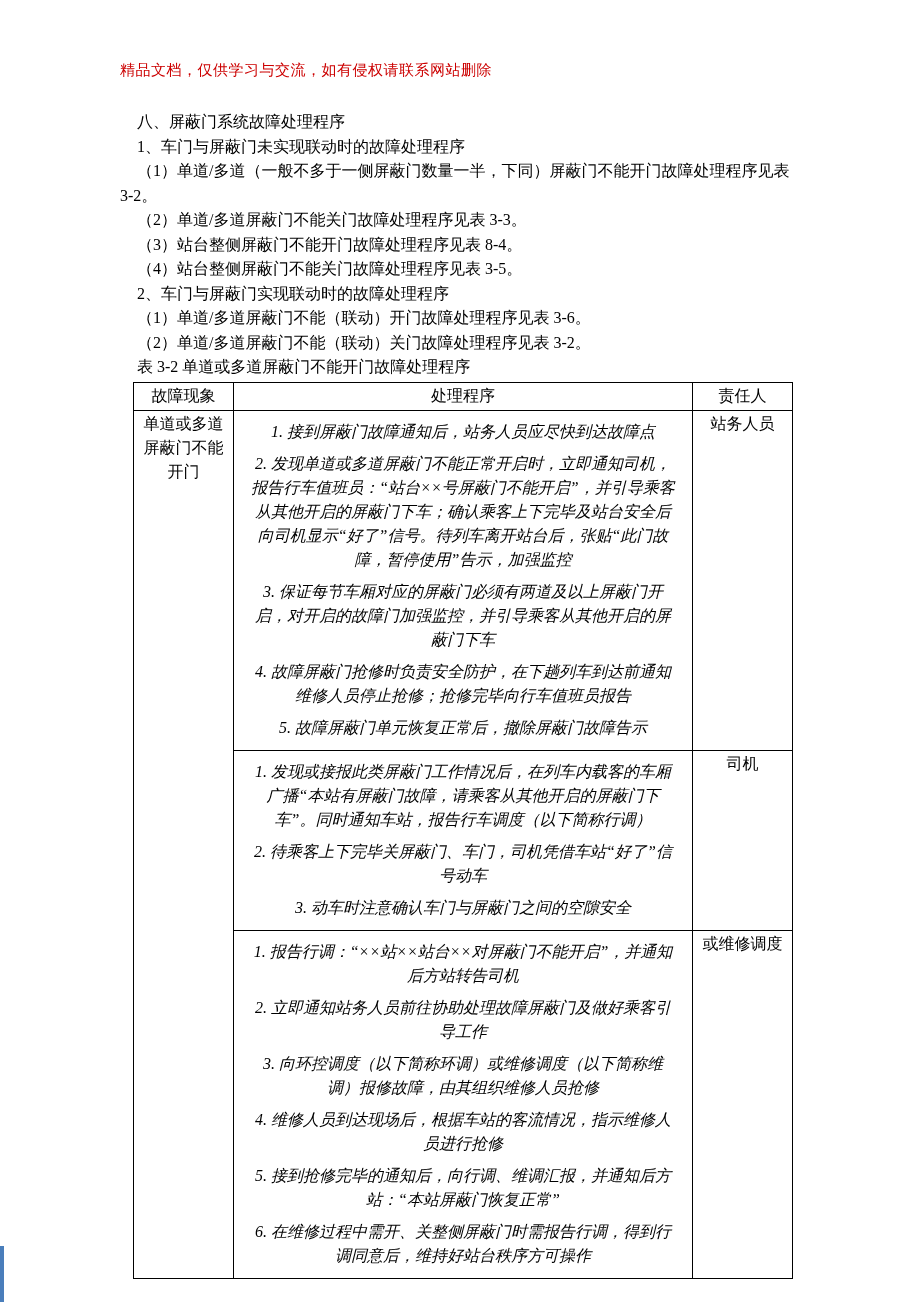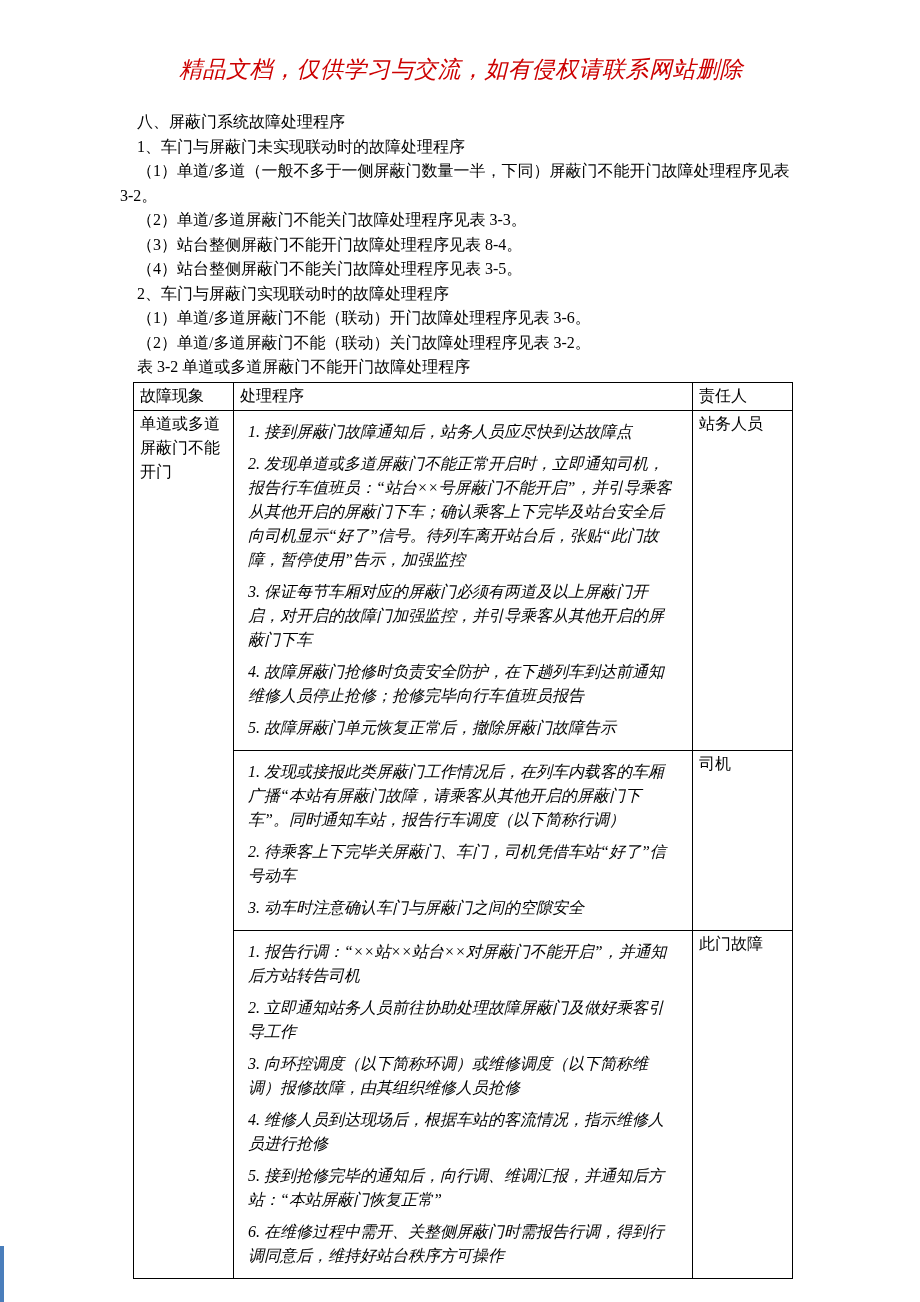--- a/index.html
+++ b/index.html
@@ -12,27 +12,26 @@
     font-family: "Liberation Serif", "DejaVu Serif", serif;
     color: #000000;
   }
   .page {
     width: 100%;
     height: 100%;
     padding: 56px 118px 0 120px;
     position: relative;
   }
   .notice {
-    text-align: center;
+    text-align: left;
     color: #cc0000;
-    font-size: 23px;
+    font-size: 15px;
     line-height: 28px;
     margin-bottom: 26px;
     letter-spacing: 0.5px;
-    font-style: italic;
   }
   .para {
     font-size: 16px;
     line-height: 24.5px;
     text-indent: 17px;
     white-space: pre-wrap;
   }
   .doc-table {
     border-collapse: collapse;
     table-layout: fixed;
@@ -40,21 +39,21 @@
     margin-left: 13px;
     margin-top: 2px;
   }
   .doc-table th,
   .doc-table td {
     border: 1px solid #000000;
     font-size: 16px;
     font-weight: normal;
     line-height: 24px;
     vertical-align: top;
-    text-align: left;
+    text-align: center;
     padding: 1px 6px 2px 6px;
     white-space: pre-wrap;
     word-break: break-all;
   }
   .proc-item { margin: 8px; font-style: italic; }
   .footer {
     text-align: center;
     margin-top: 30px;
     font-size: 15px;
     line-height: 24px;
@@ -106,21 +105,21 @@
             <td rowspan="3">单道或多道屏蔽门不能开门</td>
             <td><div class="proc-item">1. 接到屏蔽门故障通知后，站务人员应尽快到达故障点</div><div class="proc-item">2. 发现单道或多道屏蔽门不能正常开启时，立即通知司机，报告行车值班员：“站台××号屏蔽门不能开启”，并引导乘客从其他开启的屏蔽门下车；确认乘客上下完毕及站台安全后向司机显示“好了”信号。待列车离开站台后，张贴“此门故障，暂停使用”告示，加强监控</div><div class="proc-item">3. 保证每节车厢对应的屏蔽门必须有两道及以上屏蔽门开启，对开启的故障门加强监控，并引导乘客从其他开启的屏蔽门下车</div><div class="proc-item">4. 故障屏蔽门抢修时负责安全防护，在下趟列车到达前通知维修人员停止抢修；抢修完毕向行车值班员报告</div><div class="proc-item">5. 故障屏蔽门单元恢复正常后，撤除屏蔽门故障告示</div></td>
             <td>站务人员</td>
           </tr>
           <tr>
             <td><div class="proc-item">1. 发现或接报此类屏蔽门工作情况后，在列车内载客的车厢广播“本站有屏蔽门故障，请乘客从其他开启的屏蔽门下车”。同时通知车站，报告行车调度（以下简称行调）</div><div class="proc-item">2. 待乘客上下完毕关屏蔽门、车门，司机凭借车站“好了”信号动车</div><div class="proc-item">3. 动车时注意确认车门与屏蔽门之间的空隙安全</div></td>
             <td>司机</td>
           </tr>
           <tr>
             <td><div class="proc-item">1. 报告行调：“××站××站台××对屏蔽门不能开启”，并通知后方站转告司机</div><div class="proc-item">2. 立即通知站务人员前往协助处理故障屏蔽门及做好乘客引导工作</div><div class="proc-item">3. 向环控调度（以下简称环调）或维修调度（以下简称维调）报修故障，由其组织维修人员抢修</div><div class="proc-item">4. 维修人员到达现场后，根据车站的客流情况，指示维修人员进行抢修</div><div class="proc-item">5. 接到抢修完毕的通知后，向行调、维调汇报，并通知后方站：“本站屏蔽门恢复正常”</div><div class="proc-item">6. 在维修过程中需开、关整侧屏蔽门时需报告行调，得到行调同意后，维持好站台秩序方可操作</div></td>
-            <td>此门故障</td>
+            <td>或维修调度</td>
           </tr>
         </tbody>
     </table>
   </div>
 
   <div class="footer">
     <span class="brand">【精品文档】</span><span>第 1 页</span>
   </div>
 
   <div class="edge-artifact"></div>

